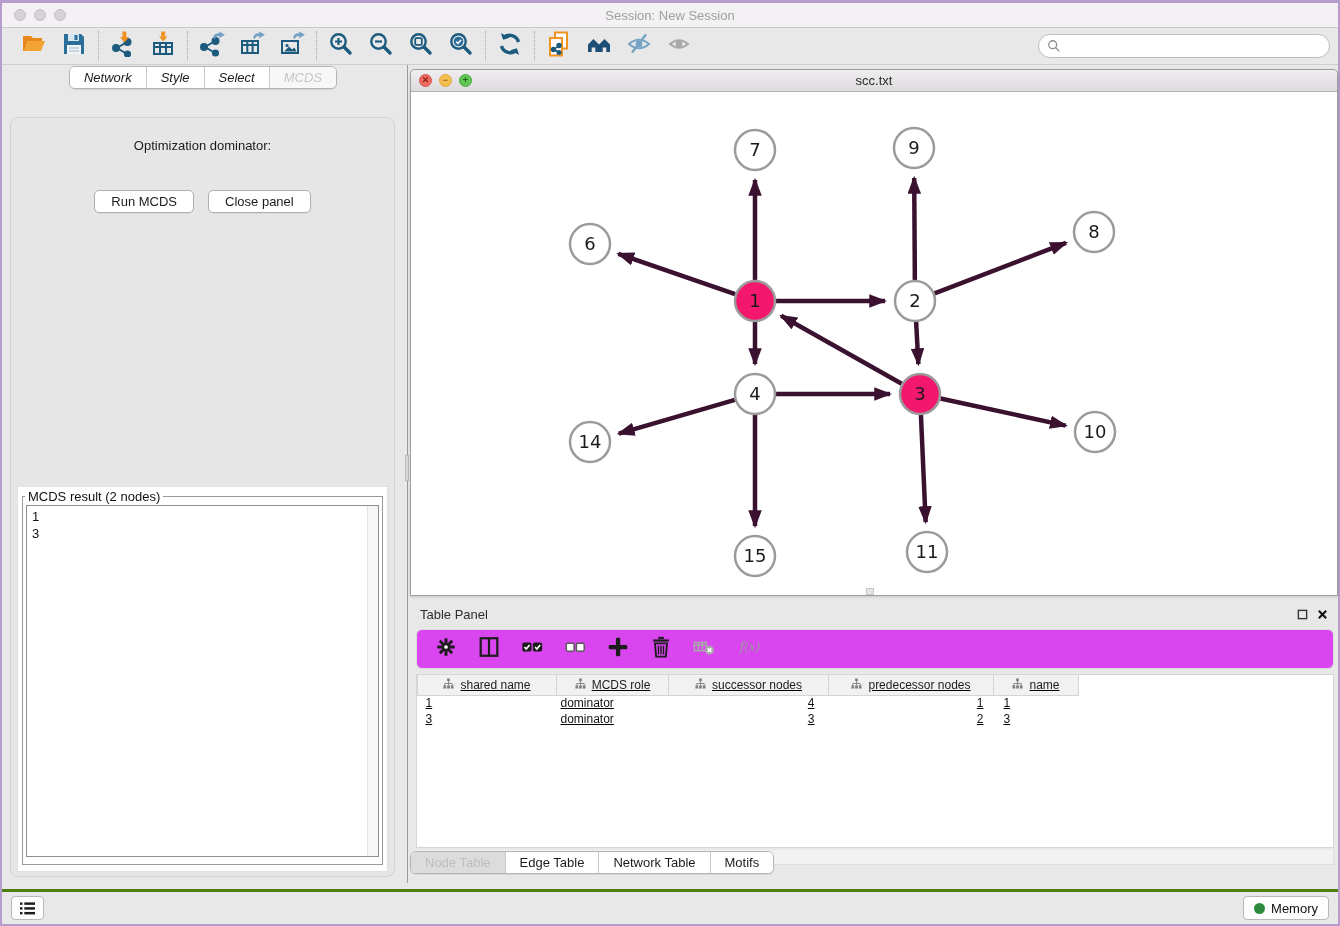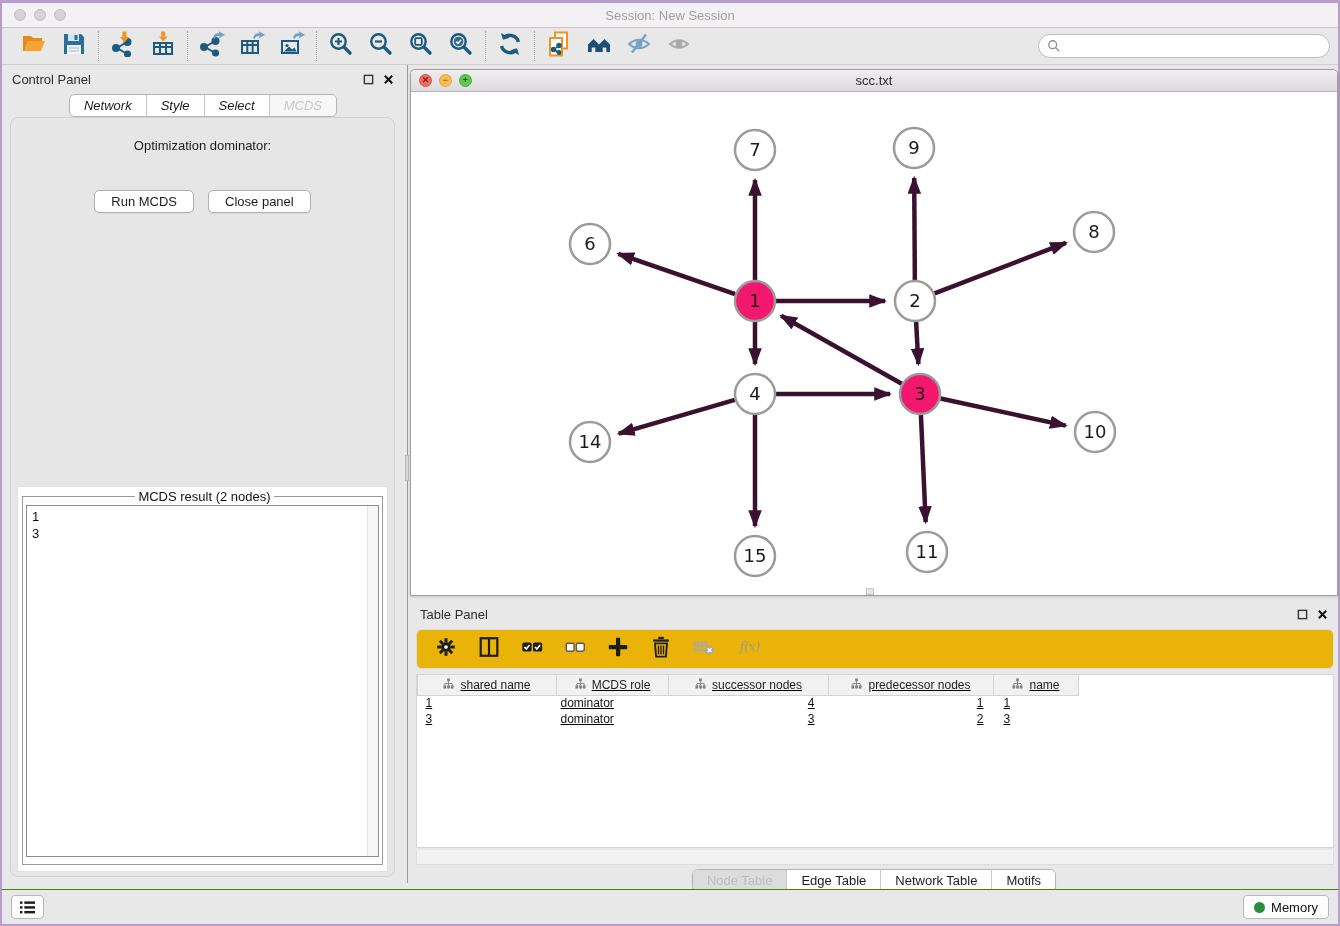--- a/index.html
+++ b/index.html
@@ -40,21 +40,21 @@
   .opt-label { text-align:center; margin-top:20px; font-size:13px; color:#1c1c1c; }
   .criterion { position:absolute; left:36px; right:38px; top:40px; height:22px; background:#fff; border:1px solid #ababab; border-radius:5px; display:flex; align-items:center; font-size:13px; padding-left:10px; color:#1c1c1c; }
   .criterion .stepper { margin-left:auto; margin-right:6px; display:flex; flex-direction:column; gap:2px; }
   .criterion .stepper i { display:block; width:0; height:0; border-left:4px solid transparent; border-right:4px solid transparent; }
   .criterion .stepper .up { border-bottom:5px solid #4a4a4a; }
   .criterion .stepper .down { border-top:5px solid #4a4a4a; }
   .btn-row { position:absolute; top:72px; left:0; right:0; display:flex; justify-content:center; gap:14px; }
   .mac-btn { font-size:13px; color:#1c1c1c; background:#fff; border:1px solid #b0b0b0; border-radius:5px; padding:3px 16px; cursor:pointer; box-shadow:0 1px 1px rgba(0,0,0,0.06); font-family:"Liberation Sans",sans-serif; }
   .result-wrap { position:absolute; left:6px; right:6px; top:368px; bottom:4px; background:#fff; border:1px solid #e0e0e0; }
   .result-fieldset { position:absolute; left:4px; right:4px; top:2px; bottom:6px; border:1px solid #9a9a9a; padding:0; }
-  .result-fieldset legend { font-size:13px; color:#111; padding:0 3px; margin-left:2px;text-align:center; }
+  .result-fieldset legend { font-size:13px; color:#111; padding:0 3px; margin-left:2px; }
   .result-text { position:absolute; left:3px; right:3px; top:1px; bottom:3px; background:#fff; border:1px solid #8e8e8e; font-size:13px; line-height:17px; padding:2px 5px; white-space:pre; color:#111; overflow:hidden; }
   .result-scroll { position:absolute; right:4px; top:2px; bottom:4px; width:11px; background:#f6f6f6; border-left:1px solid #e3e3e3; }
 
   
   .v-splitter { position:absolute; left:403px; top:0; width:4px; height:818px; }
   .v-splitter .line { position:absolute; left:2px; top:0; bottom:0; width:1px; background:#9a9a9a; }
   .v-grip { position:absolute; left:0; top:390px; width:4px; height:26px; background:#d8d8d8; border:1px solid #bbb; }
 
   
   .net-window { position:absolute; left:408px; top:4px; width:928px; height:527px; border:1px solid #9e9e9e; border-radius:5px 5px 0 0; background:#fff; box-shadow:0 1px 3px rgba(0,0,0,0.15); }
@@ -64,34 +64,34 @@
   .light.red { background:#ed6a5e; border:1px solid #d55449; color:#8c1f14; }
   .light.yellow { background:#f5bf4f; border:1px solid #dfa63a; color:#95641a; }
   .light.green { background:#61c554; border:1px solid #4aa93e; color:#1d6615; }
   .net-title { width:100%; text-align:center; font-size:13px; color:#2c2c2c; }
   .net-canvas { position:relative; width:100%; height:503px; background:#fff; }
   .net-canvas svg { display:block; }
   .canvas-grip { position:absolute; left:455px; bottom:0px; width:8px; height:7px; background:#e4e4e4; border:1px solid #c6c6c6; }
 
   
   .table-panel { position:absolute; left:408px; top:535px; width:928px; height:292px; }
-  .tp-toolbar { position:absolute; left:6px; right:4px; top:29px; height:40px; background:#eab308; border:1px solid #dcdcdc; border-radius:6px; display:flex; align-items:center; gap:17px; padding:0 16px; }
+  .tp-toolbar { position:absolute; left:6px; right:4px; top:29px; height:40px; background:#d946ef; border:1px solid #dcdcdc; border-radius:6px; display:flex; align-items:center; gap:17px; padding:0 16px; }
   .tp-btn { width:26px; height:26px; display:flex; align-items:center; justify-content:center; cursor:pointer; }
   .tp-btn svg { width:24px; height:24px; }
   .tbl-area { position:absolute; left:6px; right:4px; top:74px; bottom:44px; background:#fff; border:1px solid #d6d6d6; overflow:hidden; }
   table.data { border-collapse:collapse; table-layout:fixed; font-size:12px;text-decoration:underline; }
   table.data th { height:20px; background:#f1f1f1; border:1px solid #d4d4d4; border-top:none; font-weight:normal; color:#1c1c1c; font-size:12px; }
   table.data th .th-inner { display:flex; align-items:center; justify-content:center; gap:6px; }
   table.data th svg { width:11px; height:11px; }
   table.data td { height:16px; border:none; color:#111; white-space:nowrap; overflow:hidden; }
   .tbl-hscroll { position:absolute; left:6px; right:4px; bottom:27px; height:15px; background:#f2f2f2; border:1px solid #ddd; border-top:none; }
-  .tbl-tabs { position:absolute; left:0; right:0; bottom:0; display:flex; justify-content:center; }
-
-  
-  .statusbar { position:absolute; left:0; right:0; bottom:0; height:35px; background:#e9e8e9; border-top:1px solid #4d7c0f; display:flex; align-items:center; padding:0 9px; }
+  .tbl-tabs { position:absolute; left:0; right:0; bottom:18px; display:flex; justify-content:flex-start; }
+
+  
+  .statusbar { position:absolute; left:0; right:0; bottom:0; height:35px; background:#e9e8e9; border-top:3px solid #4d7c0f; display:flex; align-items:center; padding:0 9px; }
   .status-btn { height:24px; background:#fdfdfd; border:1px solid #b9b9b9; border-radius:4px; display:flex; align-items:center; justify-content:center; padding:0 7px; cursor:pointer; }
   .status-btn svg { width:17px; height:15px; }
   .memory-btn { margin-left:auto; height:24px; background:#fdfdfd; border:1px solid #b9b9b9; border-radius:4px; display:flex; align-items:center; gap:6px; padding:0 10px; font-size:13px; color:#111; cursor:pointer; }
   .mem-dot { width:11px; height:11px; border-radius:50%; background:#2e8b3d; }
 </style>
 </head>
 <body>
 
 <div class="window">
 
@@ -276,35 +276,20 @@
           <circle cx="6.5" cy="6.5" r="4.5" fill="none" stroke="#8e8e8e" stroke-width="1.5"></circle>
           <line x1="10" y1="10" x2="14" y2="14" stroke="#8e8e8e" stroke-width="1.5"></line>
         </svg>
       <input placeholder="" style="">
     </div>
   </div>
 
   <div class="main">
 
     <div class="control-panel">
-      <div class="panel-header">
-        <span>Control Panel</span>
-        <span class="panel-hdr-icons">
-          <span class="hdr-ic">
-              <svg viewBox="0 0 12 12">
-                <rect x="1.5" y="1.5" width="9" height="9" fill="none" stroke="#333" stroke-width="1.5"></rect>
-              </svg>
-            </span>
-          <span class="hdr-ic">
-              <svg viewBox="0 0 12 12">
-                <path d="M2 2 L10 10 M10 2 L2 10" stroke="#111" stroke-width="2.2"></path>
-              </svg>
-            </span>
-        </span>
-      </div>
       <div class="ctrl-tabs-row">
         <span class="seg" id="ctrl-tabs">
             <span class="tab">Network</span>
             <span class="tab">Style</span>
             <span class="tab">Select</span>
             <span class="tab selected-dim">MCDS</span>
           </span>
       </div>
       <div class="ctrl-content">
         <div class="opt-label">Optimization dominator:</div>

